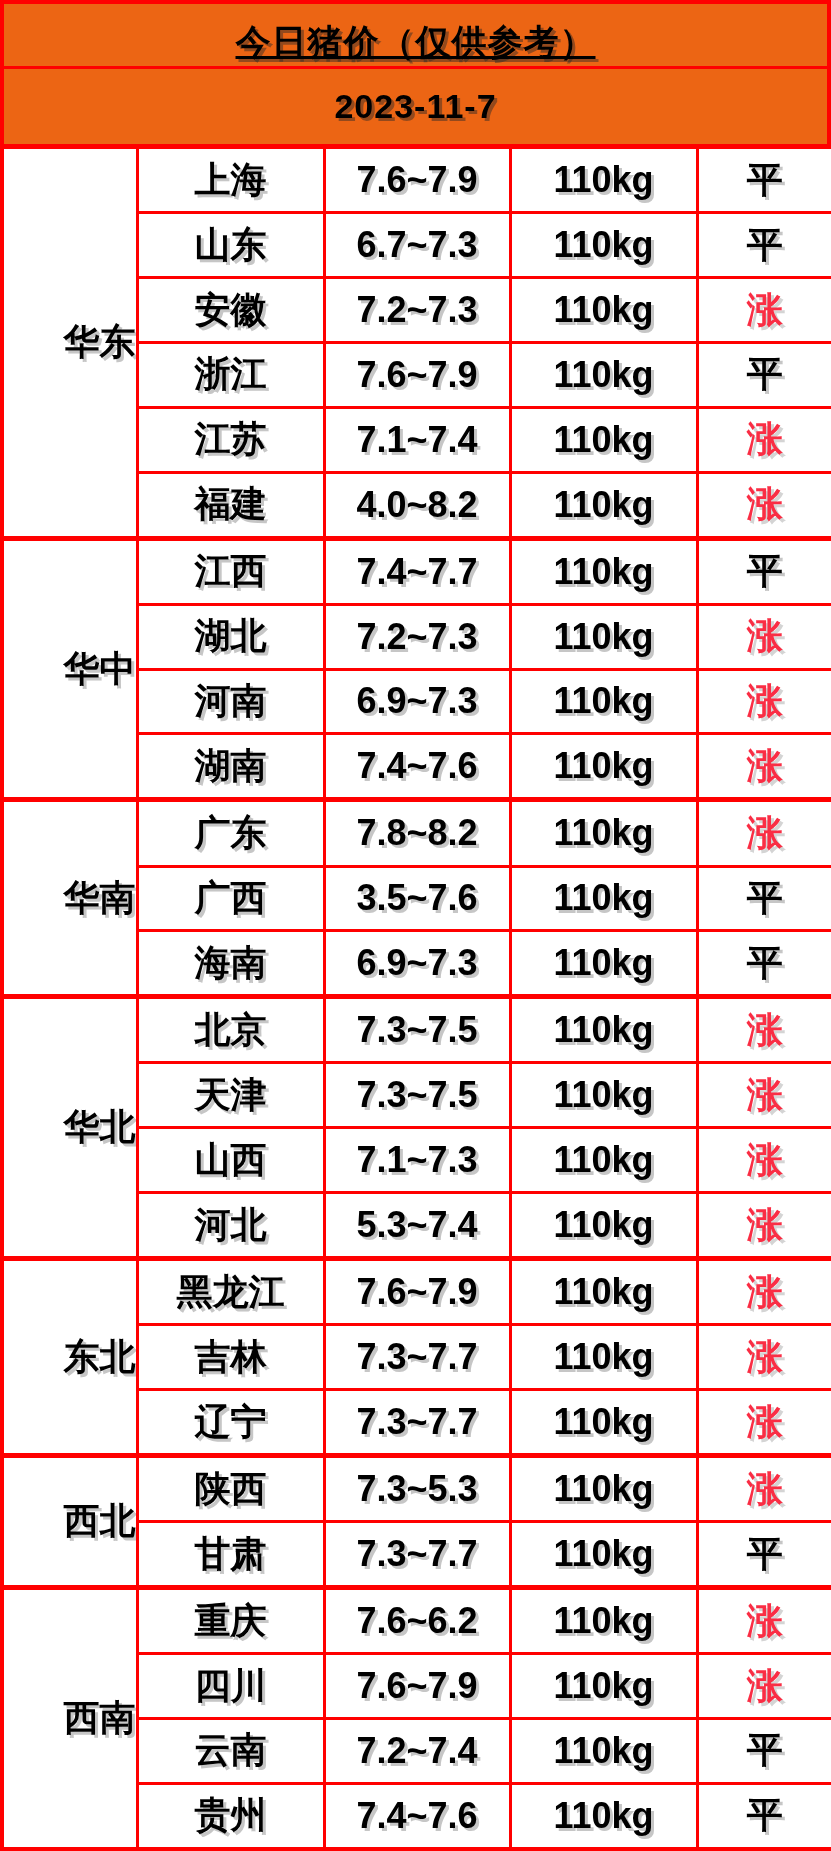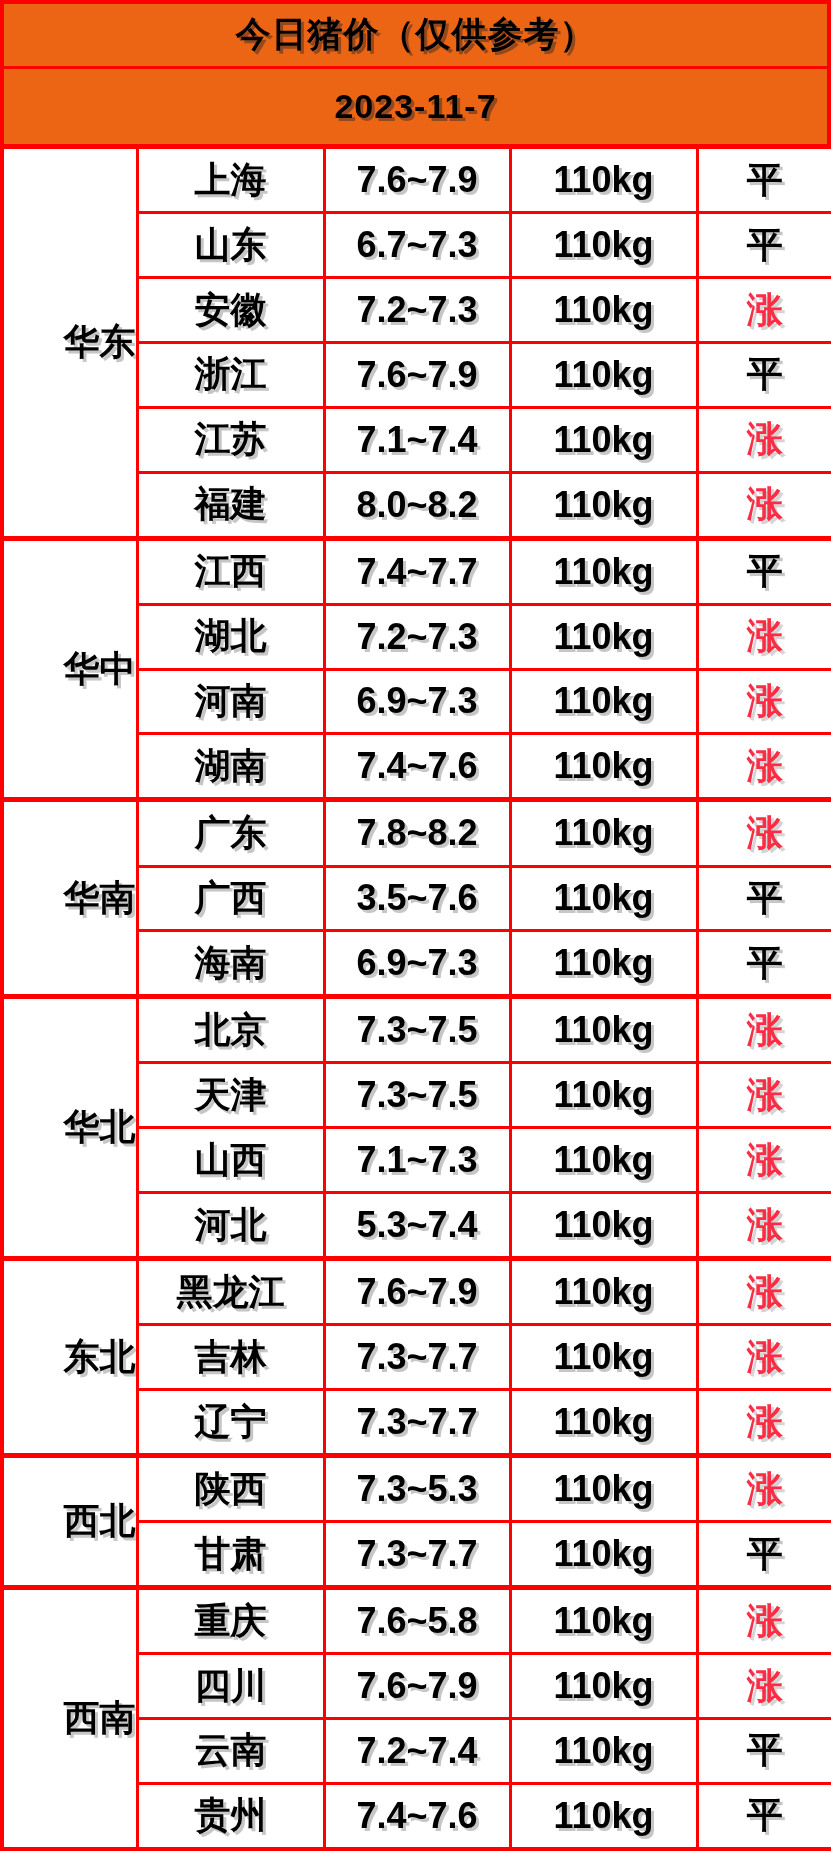--- a/index.html
+++ b/index.html
@@ -22,22 +22,23 @@
     background: var(--cell-bg);
     display: flex;
     flex-direction: column;
   }
   .title-bar {
     height: 69px;
     background: var(--orange);
     border: 4px solid var(--red);
     border-bottom: 3px solid var(--red);
     display: flex;
-    align-items: center;
+    align-items: flex-end;
     justify-content: center;
+    text-decoration: underline;
   }
   .title-bar .title-text {
     font-size: 35px;
     color: var(--ink);
     letter-spacing: 1px;
     text-shadow: 3px 3px 0 rgba(40,40,40,0.45);
     white-space: nowrap;
   }
   .date-bar {
     height: 76px;
@@ -129,21 +130,21 @@
           <td class="status-cell status-flat">平</td>
         </tr>
         <tr>
           <td class="province-cell">江苏</td>
           <td class="price-cell">7.1~7.4</td>
           <td class="weight-cell">110kg</td>
           <td class="status-cell status-up">涨</td>
         </tr>
         <tr>
           <td class="province-cell">福建</td>
-          <td class="price-cell">8.0~8.2</td>
+          <td class="price-cell">4.0~8.2</td>
           <td class="weight-cell">110kg</td>
           <td class="status-cell status-up">涨</td>
         </tr>
         <tr class="group-start">
           <td class="region-cell" rowspan="4">华中</td>
           <td class="province-cell">江西</td>
           <td class="price-cell">7.4~7.7</td>
           <td class="weight-cell">110kg</td>
           <td class="status-cell status-flat">平</td>
         </tr>
@@ -237,21 +238,21 @@
         </tr>
         <tr>
           <td class="province-cell">甘肃</td>
           <td class="price-cell">7.3~7.7</td>
           <td class="weight-cell">110kg</td>
           <td class="status-cell status-flat">平</td>
         </tr>
         <tr class="group-start">
           <td class="region-cell" rowspan="4">西南</td>
           <td class="province-cell">重庆</td>
-          <td class="price-cell">7.6~5.8</td>
+          <td class="price-cell">7.6~6.2</td>
           <td class="weight-cell">110kg</td>
           <td class="status-cell status-up">涨</td>
         </tr>
         <tr>
           <td class="province-cell">四川</td>
           <td class="price-cell">7.6~7.9</td>
           <td class="weight-cell">110kg</td>
           <td class="status-cell status-up">涨</td>
         </tr>
         <tr>

